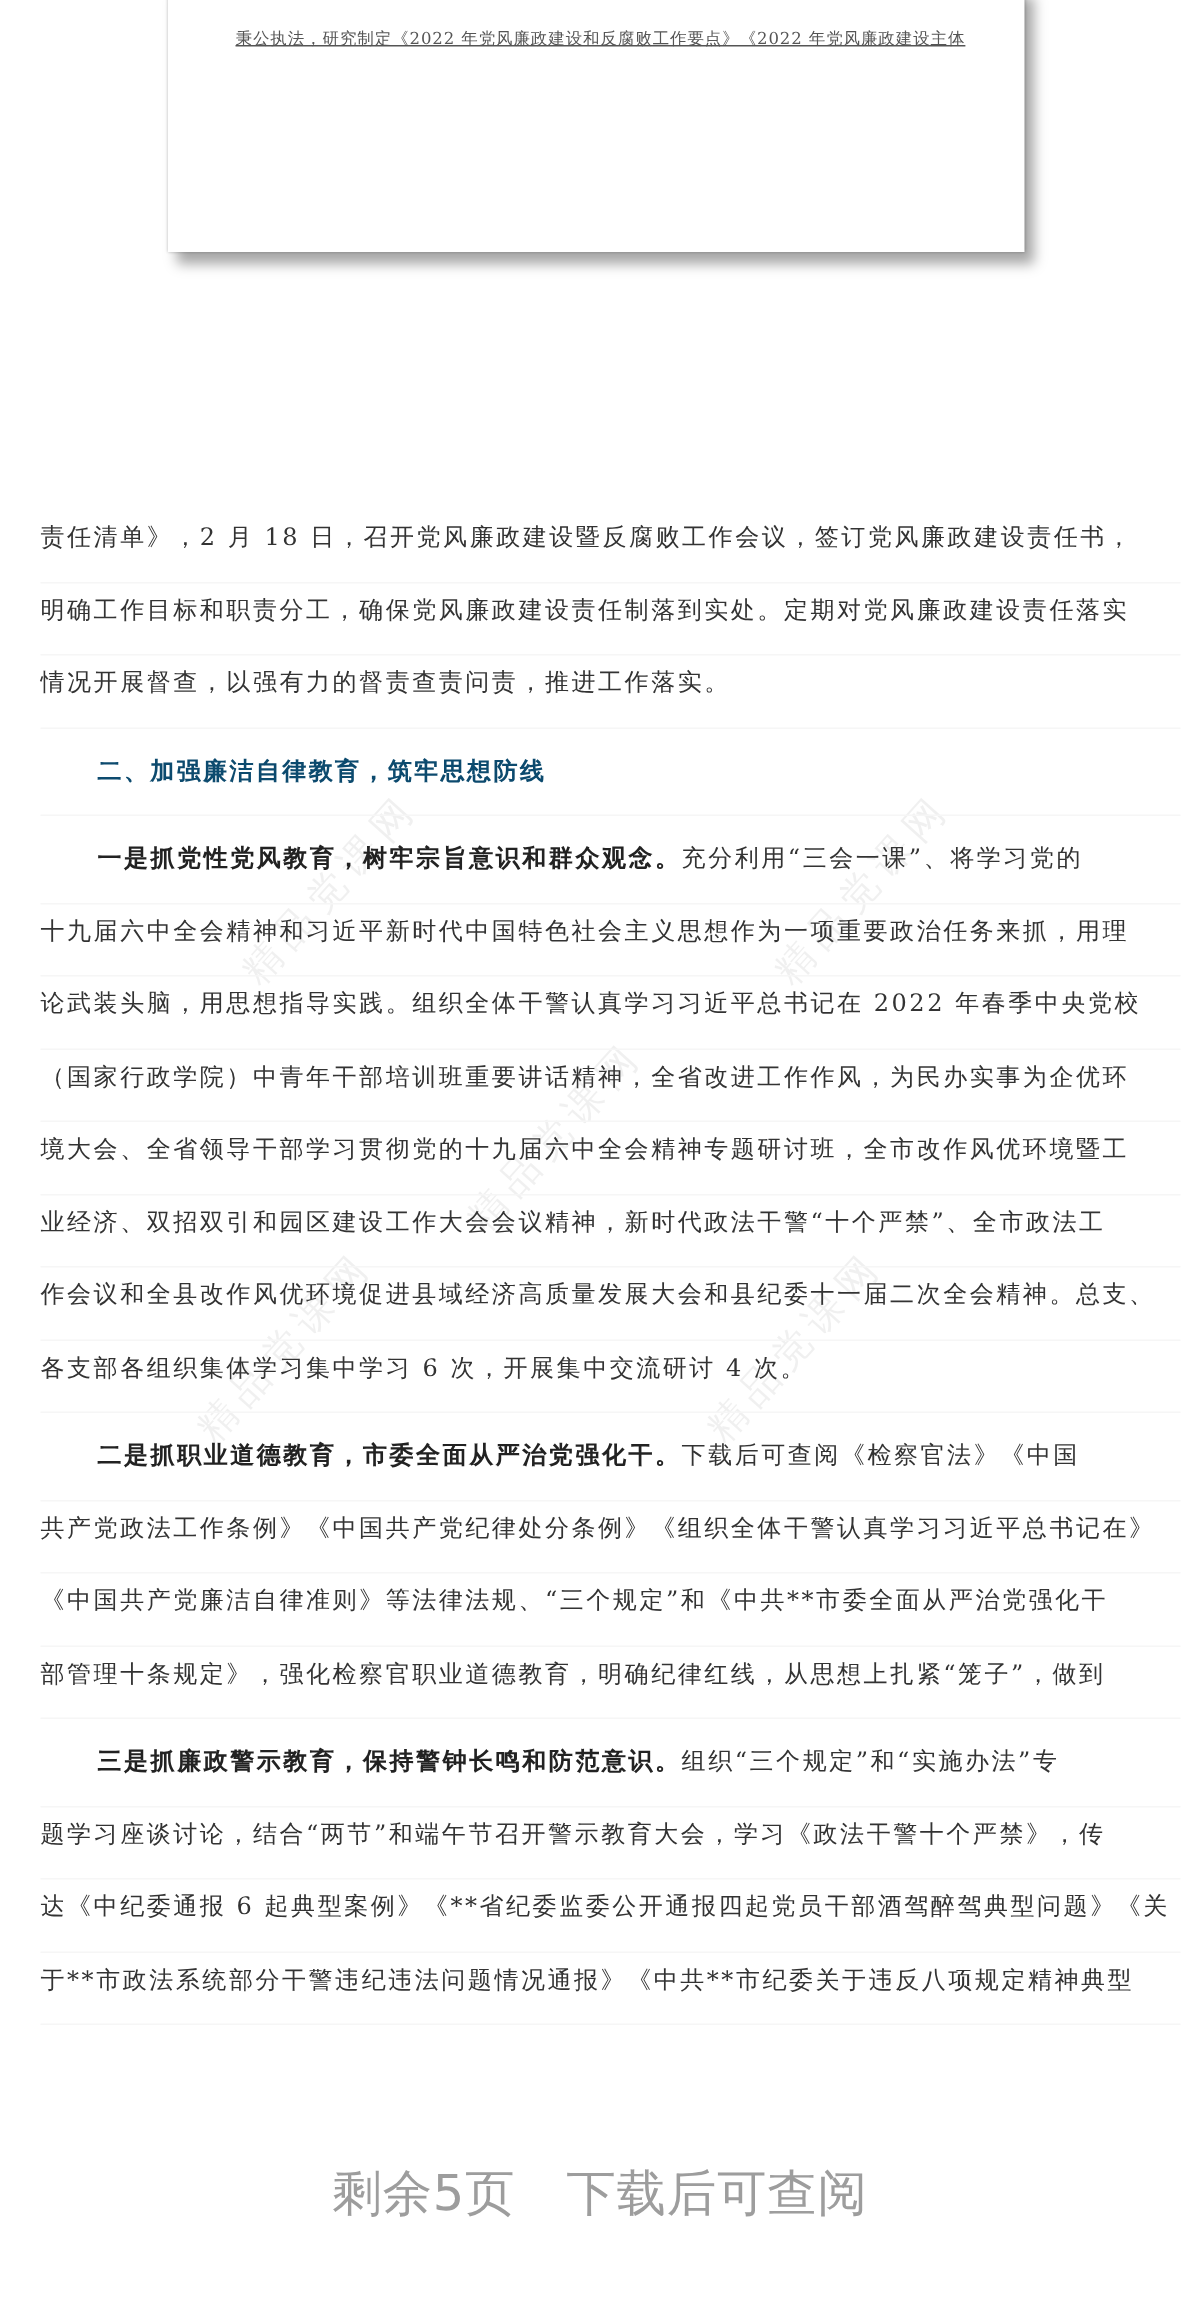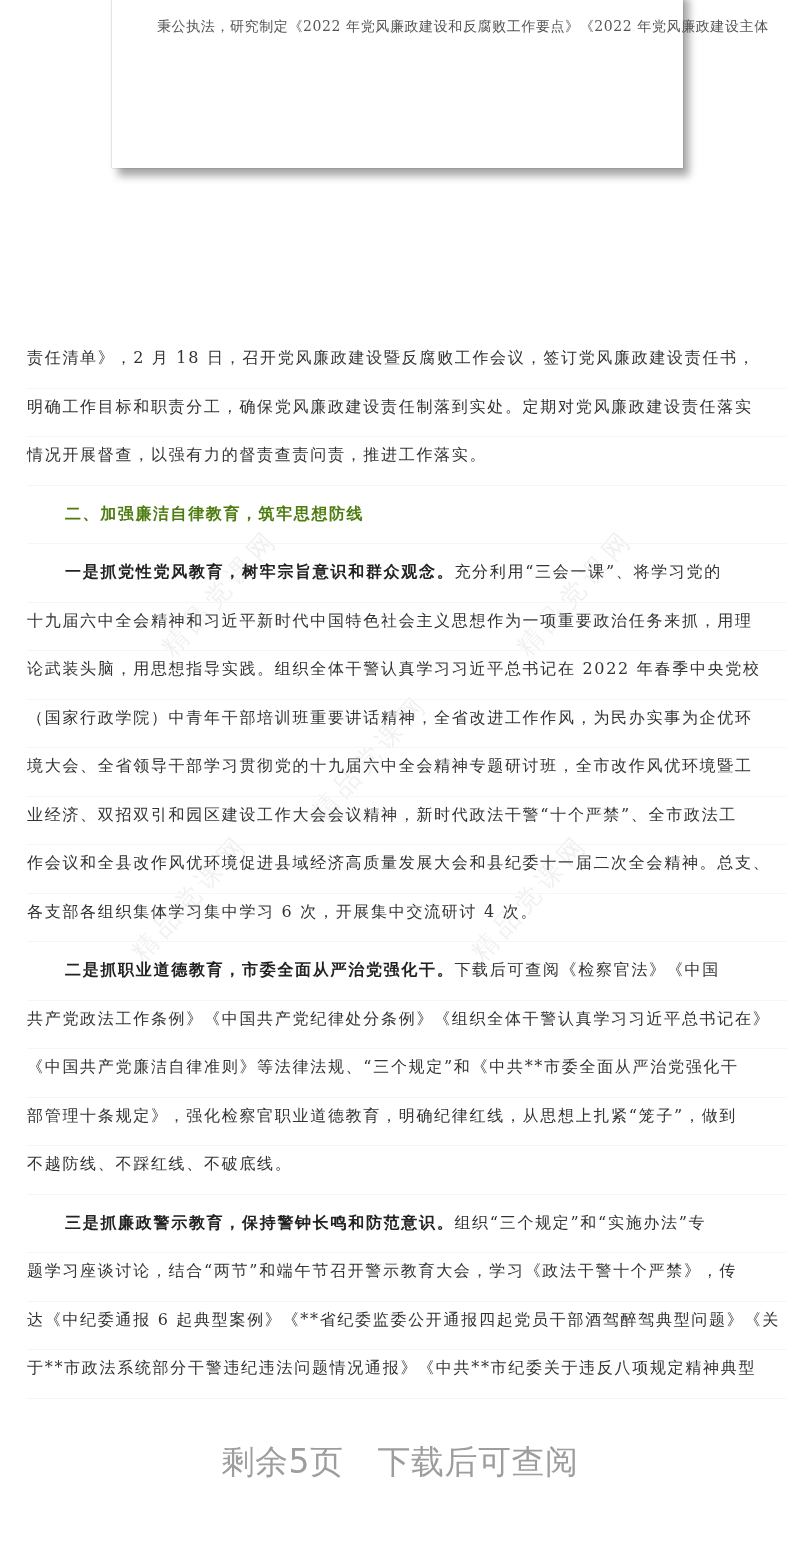--- a/index.html
+++ b/index.html
@@ -7,36 +7,36 @@
     width: 800px; height: 1541px; position: relative; overflow: hidden;
     font-family: "DejaVu Serif", "Liberation Serif", serif; color: #2b2b2b;
   }
   
   .page-card {
     position: absolute; left: 112px; top: -10px; width: 571px; height: 178px;
     background: #ffffff;
     box-shadow: 6px 8px 8px rgba(0,0,0,0.35), 0 0 2px rgba(0,0,0,0.25);
   }
   .page-card .card-line {
-    position: absolute; left: 45px; top: 28px; font-size: 14px; color: #555;
-    letter-spacing: 0.6px; white-space: nowrap;
+    position: absolute; left: 45px; top: 28px; font-size: 11px; color: #555;
+    letter-spacing: 0.6px; white-space: nowrap; text-decoration: underline;
   }
   
   .doc {
     position: absolute; left: 27px; top: 340px; width: 760px;
   }
   .line {
     height: 48.5px; line-height: 36px; font-size: 16px; white-space: nowrap;
     letter-spacing: 1.7px; color: #333;
     border-bottom: 1px solid #f6f6f6; box-sizing: border-box;
   }
   .line.gap { margin-top: 10px; }
   .indent { padding-left: 38px; }
   .bold { font-weight: bold; color: #222; }
-  .heading { font-weight: bold; color: #4d7c0f; letter-spacing: 1.6px; }
+  .heading { font-weight: bold; color: #0c4a6e; letter-spacing: 1.6px; }
   
   .watermark {
     position: absolute; font-family: "DejaVu Sans", "Liberation Sans", sans-serif;
     font-size: 26px; color: rgba(0,0,0,0.06); transform: rotate(-48deg);
     letter-spacing: 6px; white-space: nowrap; pointer-events: none;
   }
   
   .more {
     position: absolute; left: 0; top: 1440px; width: 800px; text-align: center;
     font-family: "DejaVu Sans", "Liberation Sans", sans-serif;
@@ -74,21 +74,20 @@
   <div class="line">业经济、双招双引和园区建设工作大会会议精神，新时代政法干警“十个严禁”、全市政法工</div>
   <div class="line">作会议和全县改作风优环境促进县域经济高质量发展大会和县纪委十一届二次全会精神。总支、</div>
   <div class="line">各支部各组织集体学习集中学习 6 次，开展集中交流研讨 4 次。</div>
 
   <div class="line gap indent">
     <span class="bold">二是抓职业道德教育，市委全面从严治党强化干。</span><span>下载后可查阅《检察官法》《中国</span>
   </div>
   <div class="line">共产党政法工作条例》《中国共产党纪律处分条例》《组织全体干警认真学习习近平总书记在》</div>
   <div class="line">《中国共产党廉洁自律准则》等法律法规、“三个规定”和《中共**市委全面从严治党强化干</div>
   <div class="line">部管理十条规定》，强化检察官职业道德教育，明确纪律红线，从思想上扎紧“笼子”，做到</div>
-  <div class="line">不越防线、不踩红线、不破底线。</div>
 
   <div class="line gap indent">
     <span class="bold">三是抓廉政警示教育，保持警钟长鸣和防范意识。</span><span>组织“三个规定”和“实施办法”专</span>
   </div>
   <div class="line">题学习座谈讨论，结合“两节”和端午节召开警示教育大会，学习《政法干警十个严禁》，传</div>
   <div class="line">达《中纪委通报 6 起典型案例》《**省纪委监委公开通报四起党员干部酒驾醉驾典型问题》《关</div>
   <div class="line">于**市政法系统部分干警违纪违法问题情况通报》《中共**市纪委关于违反八项规定精神典型</div>
 </div>
 
 <div class="more">

